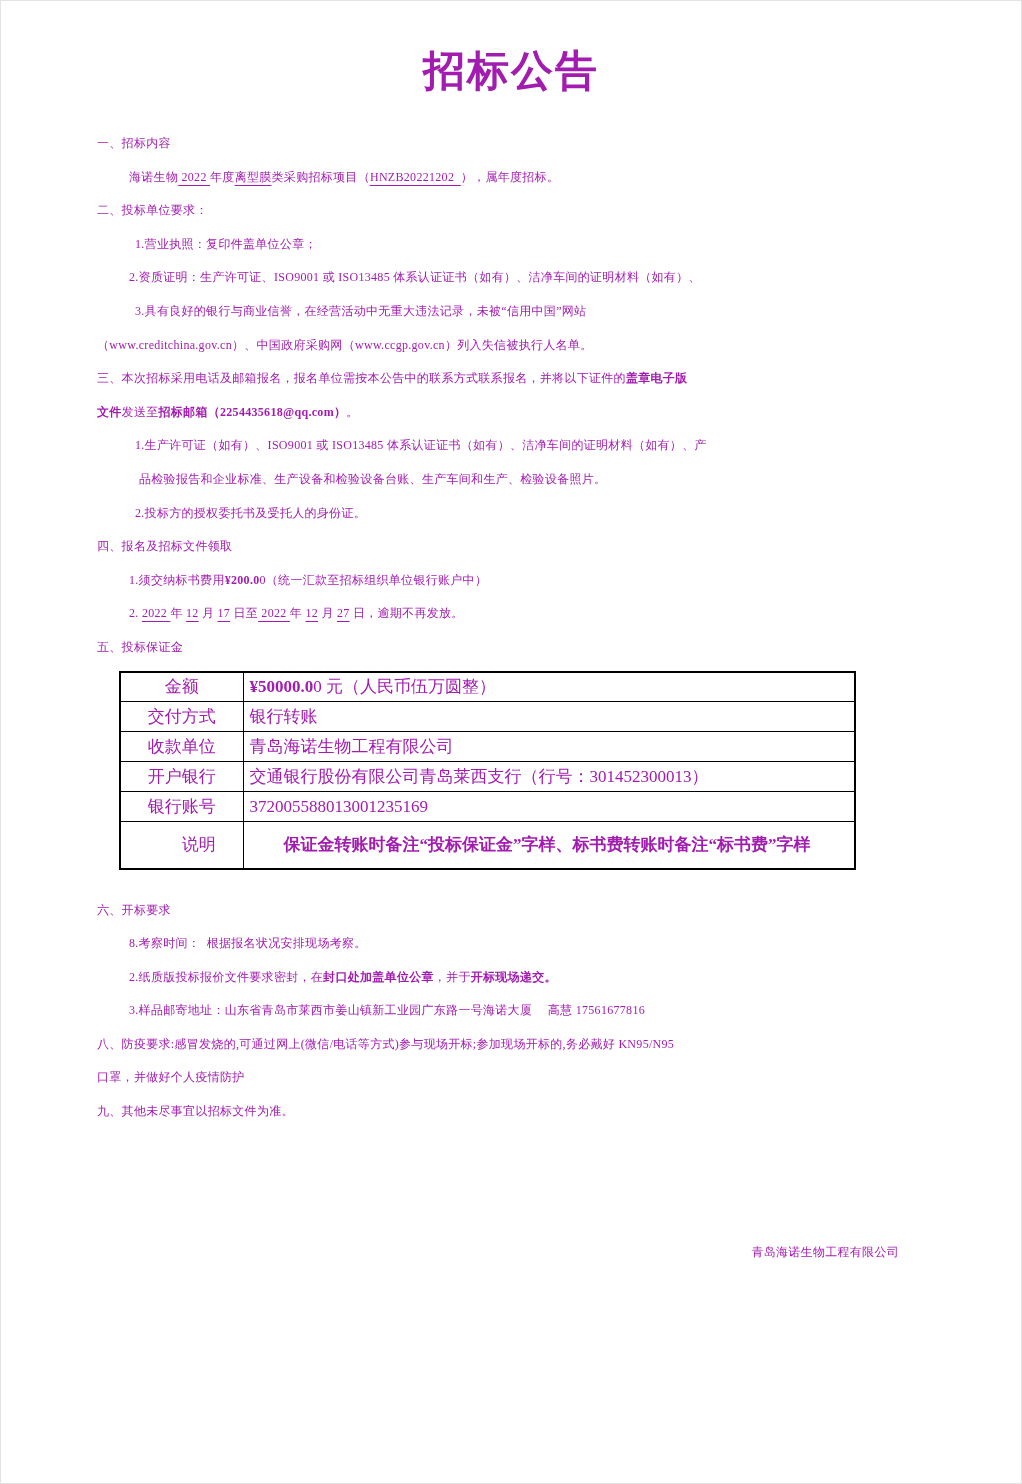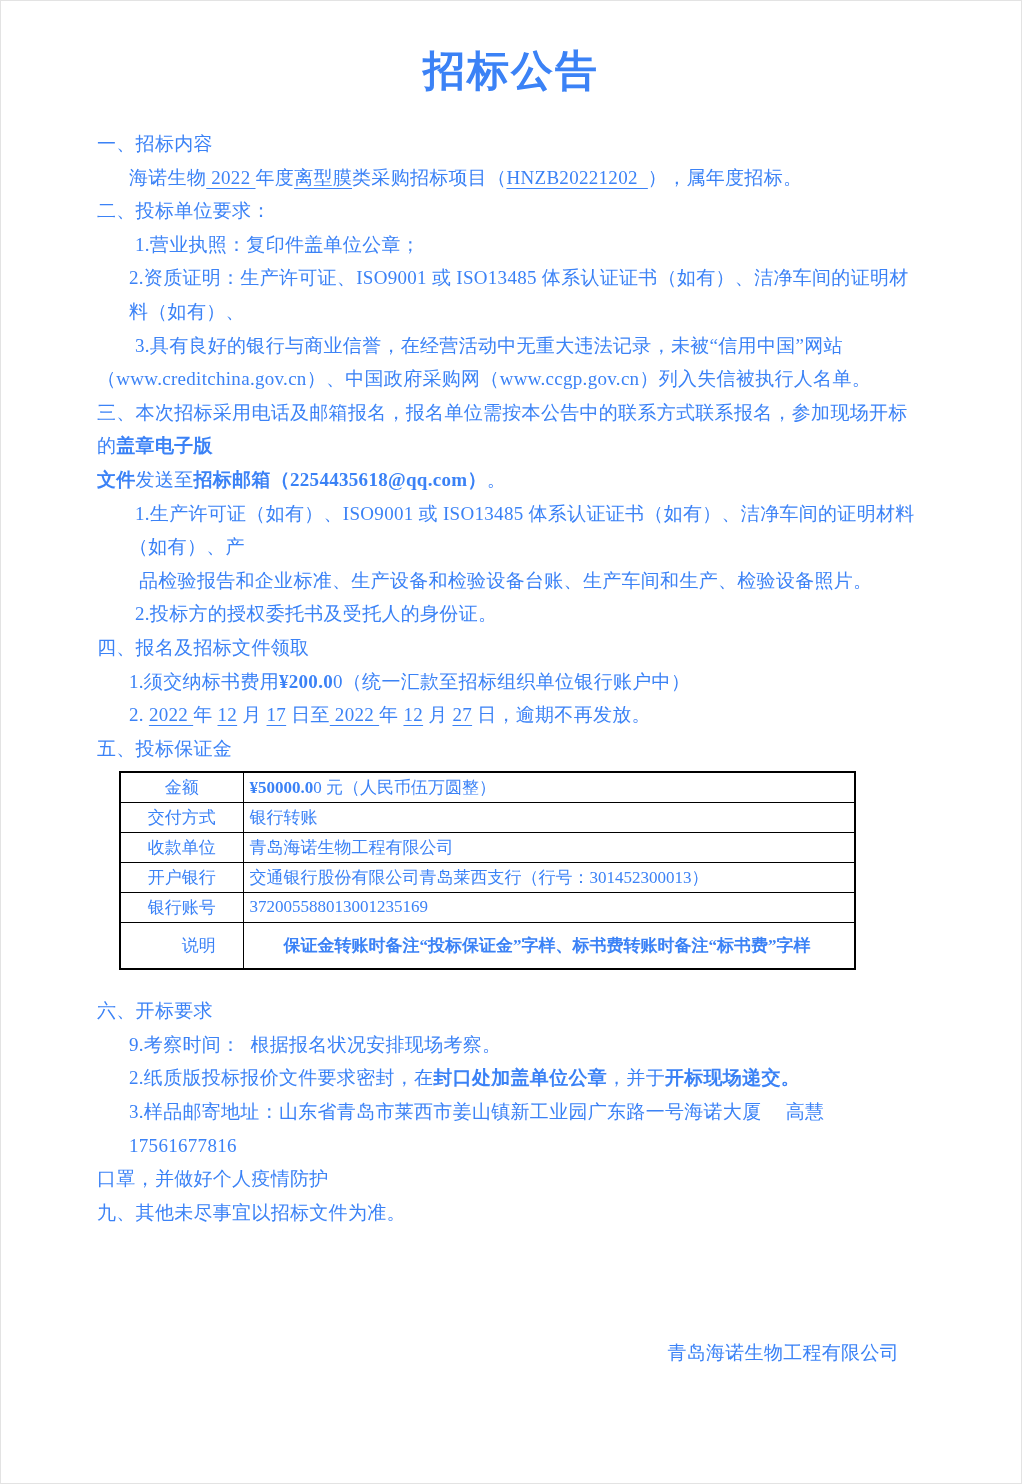--- a/index.html
+++ b/index.html
@@ -6,34 +6,34 @@
   html, body { margin: 0; padding: 0; background: #f2f2f2; }
   .page {
     position: relative;
     width: 1022px;
     height: 1484px;
     margin: 0 auto;
     background: #ffffff;
     border: 1px solid #e3e3e3;
     padding: 40px 96px 0 96px;
     font-family: "Liberation Serif", "DejaVu Serif", serif;
-    color: #3b82f6;
+    color: #a21caf;
     overflow: hidden;
   }
   .doc-title {
     margin: 0 0 26px 0;
     text-align: center;
     font-size: 42px;
     line-height: 60px;
     font-weight: 700;
     letter-spacing: 2px;
   }
   .ln {
     margin: 0;
-    font-size: 19px;
+    font-size: 12px;
     line-height: 33.6px;
     white-space: pre-wrap;
     letter-spacing: 0.3px;
   }
   .ind { margin-left: 32px; }
   .n   { margin-left: 32px; text-indent: 6px; }
   .c2  { margin-left: 42px; }
   .b { font-weight: 700; }
   .u { text-decoration: underline; text-underline-offset: 4px; margin-top: 39px; }
   table.bond {
@@ -63,21 +63,21 @@
 
   <h1 class="doc-title">招标公告</h1>
 
   <p class="ln"><span>一、招标内容</span></p>
   <p class="ln ind"><span>海诺生物</span><span class="u"> 2022 </span><span>年度</span><span class="u">离型膜</span><span>类采购招标项目（</span><span class="u">HNZB20221202  </span><span>），属年度招标。</span></p>
   <p class="ln"><span>二、投标单位要求：</span></p>
   <p class="ln n"><span>1.营业执照：复印件盖单位公章；</span></p>
   <p class="ln ind"><span>2.资质证明：生产许可证、ISO9001 或 ISO13485 体系认证证书（如有）、洁净车间的证明材料（如有）、</span></p>
   <p class="ln n"><span>3.具有良好的银行与商业信誉，在经营活动中无重大违法记录，未被“信用中国”网站</span></p>
   <p class="ln"><span>（www.creditchina.gov.cn）、中国政府采购网（www.ccgp.gov.cn）列入失信被执行人名单。</span></p>
-  <p class="ln"><span>三、本次招标采用电话及邮箱报名，报名单位需按本公告中的联系方式联系报名，参加现场开标的</span><span class="b">盖章电子版</span></p>
+  <p class="ln"><span>三、本次招标采用电话及邮箱报名，报名单位需按本公告中的联系方式联系报名，并将以下证件的</span><span class="b">盖章电子版</span></p>
   <p class="ln"><span class="b">文件</span><span>发送至</span><span class="b">招标邮箱（2254435618@qq.com）</span><span>。</span></p>
   <p class="ln n"><span>1.生产许可证（如有）、ISO9001 或 ISO13485 体系认证证书（如有）、洁净车间的证明材料（如有）、产</span></p>
   <p class="ln c2"><span>品检验报告和企业标准、生产设备和检验设备台账、生产车间和生产、检验设备照片。</span></p>
   <p class="ln n"><span>2.投标方的授权委托书及受托人的身份证。</span></p>
   <p class="ln"><span>四、报名及招标文件领取</span></p>
   <p class="ln ind"><span>1.须交纳标书费用</span><span class="b">¥200.0</span><span>0（统一汇款至招标组织单位银行账户中）</span></p>
   <p class="ln ind"><span>2. </span><span class="u">2022 </span><span>年 </span><span class="u">12</span><span> 月 </span><span class="u">17</span><span> 日至</span><span class="u"> 2022 </span><span>年 </span><span class="u">12</span><span> 月 </span><span class="u">27</span><span> 日，逾期不再发放。</span></p>
   <p class="ln"><span>五、投标保证金</span></p>
 
   <table class="bond">
@@ -103,23 +103,24 @@
         <td class="val"><span>372005588013001235169</span></td>
       </tr>
       <tr class="tall">
         <td class="lbl">说明</td>
         <td class="val"><span class="b">保证金转账时备注“投标保证金”字样、标书费转账时备注“标书费”字样</span></td>
       </tr>
     </tbody>
   </table>
 
   <p class="ln sec6"><span>六、开标要求</span></p>
-  <p class="ln ind"><span>9.考察时间：  根据报名状况安排现场考察。</span></p>
+  <p class="ln ind"><span>8.考察时间：  根据报名状况安排现场考察。</span></p>
   <p class="ln ind"><span>2.纸质版投标报价文件要求密封，在</span><span class="b">封口处加盖单位公章</span><span>，并于</span><span class="b">开标现场递交。</span></p>
   <p class="ln ind"><span>3.样品邮寄地址：山东省青岛市莱西市姜山镇新工业园广东路一号海诺大厦　 高慧 17561677816</span></p>
+  <p class="ln"><span>八、防疫要求:感冒发烧的,可通过网上(微信/电话等方式)参与现场开标;参加现场开标的,务必戴好 KN95/N95</span></p>
   <p class="ln"><span>口罩，并做好个人疫情防护</span></p>
   <p class="ln"><span>九、其他未尽事宜以招标文件为准。</span></p>
 
   <div class="footer">
     <p class="ln company">青岛海诺生物工程有限公司</p>
 
   </div>
 
 </div>
 

